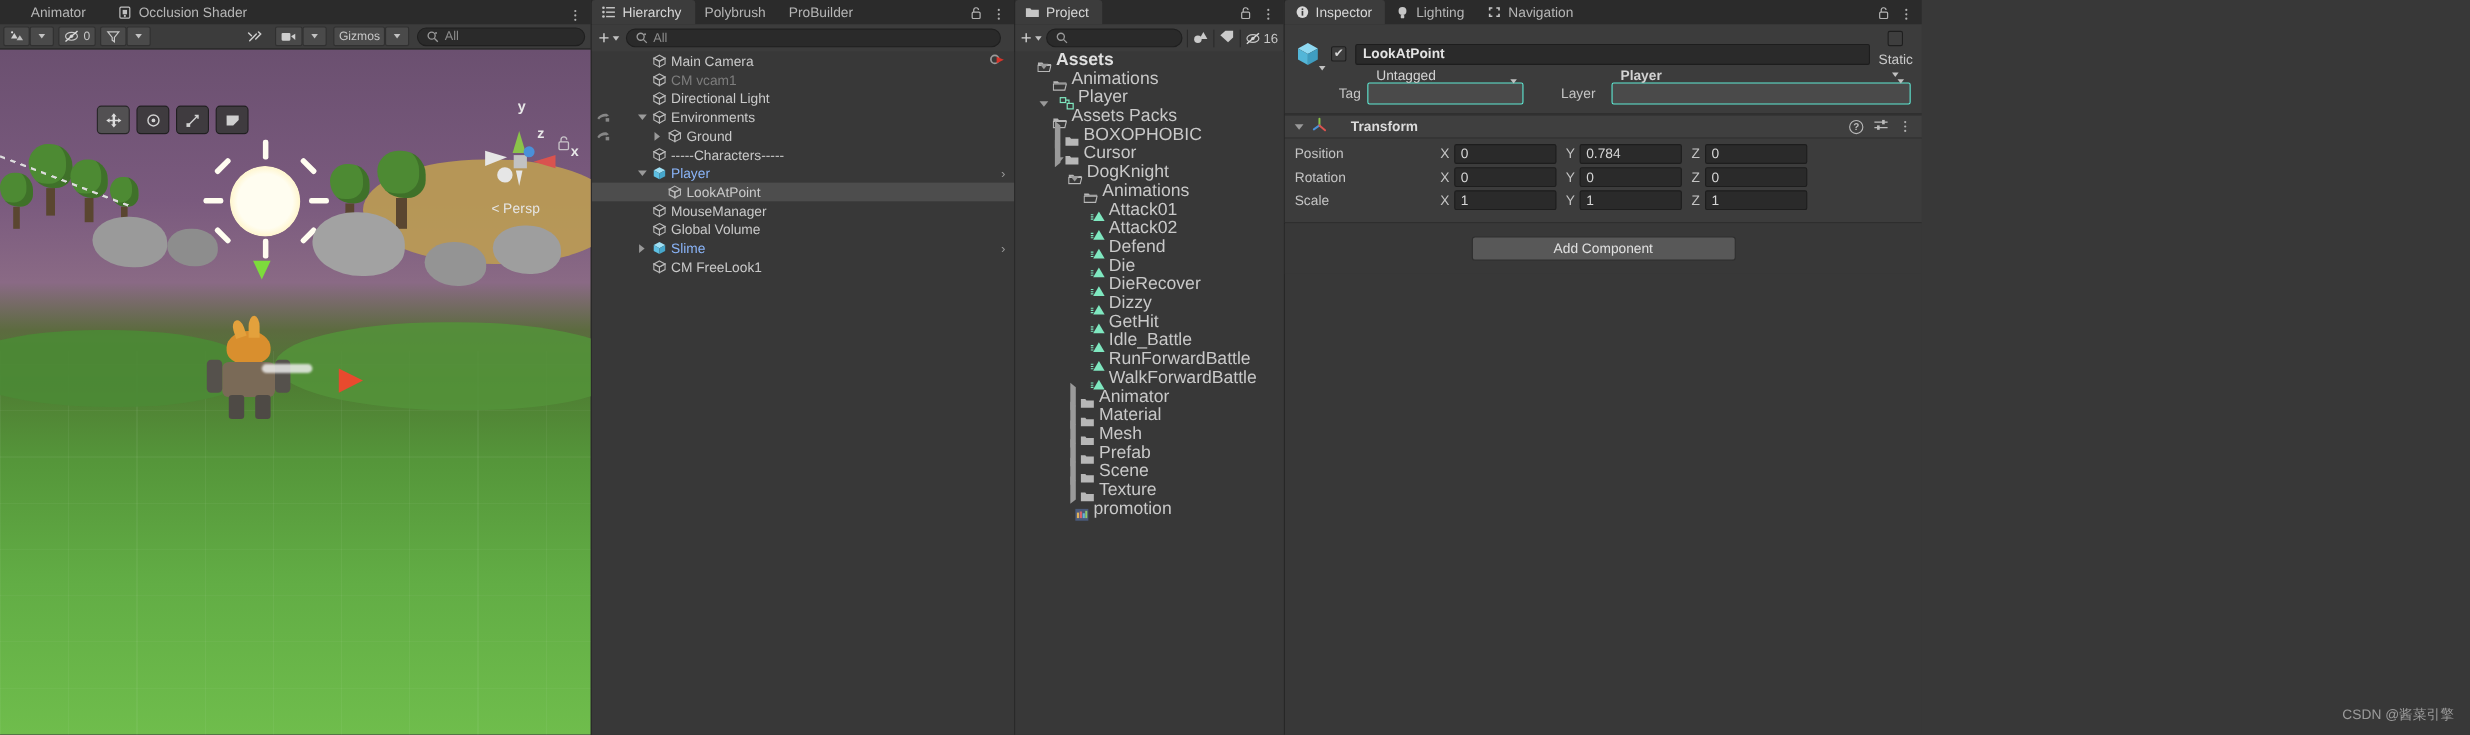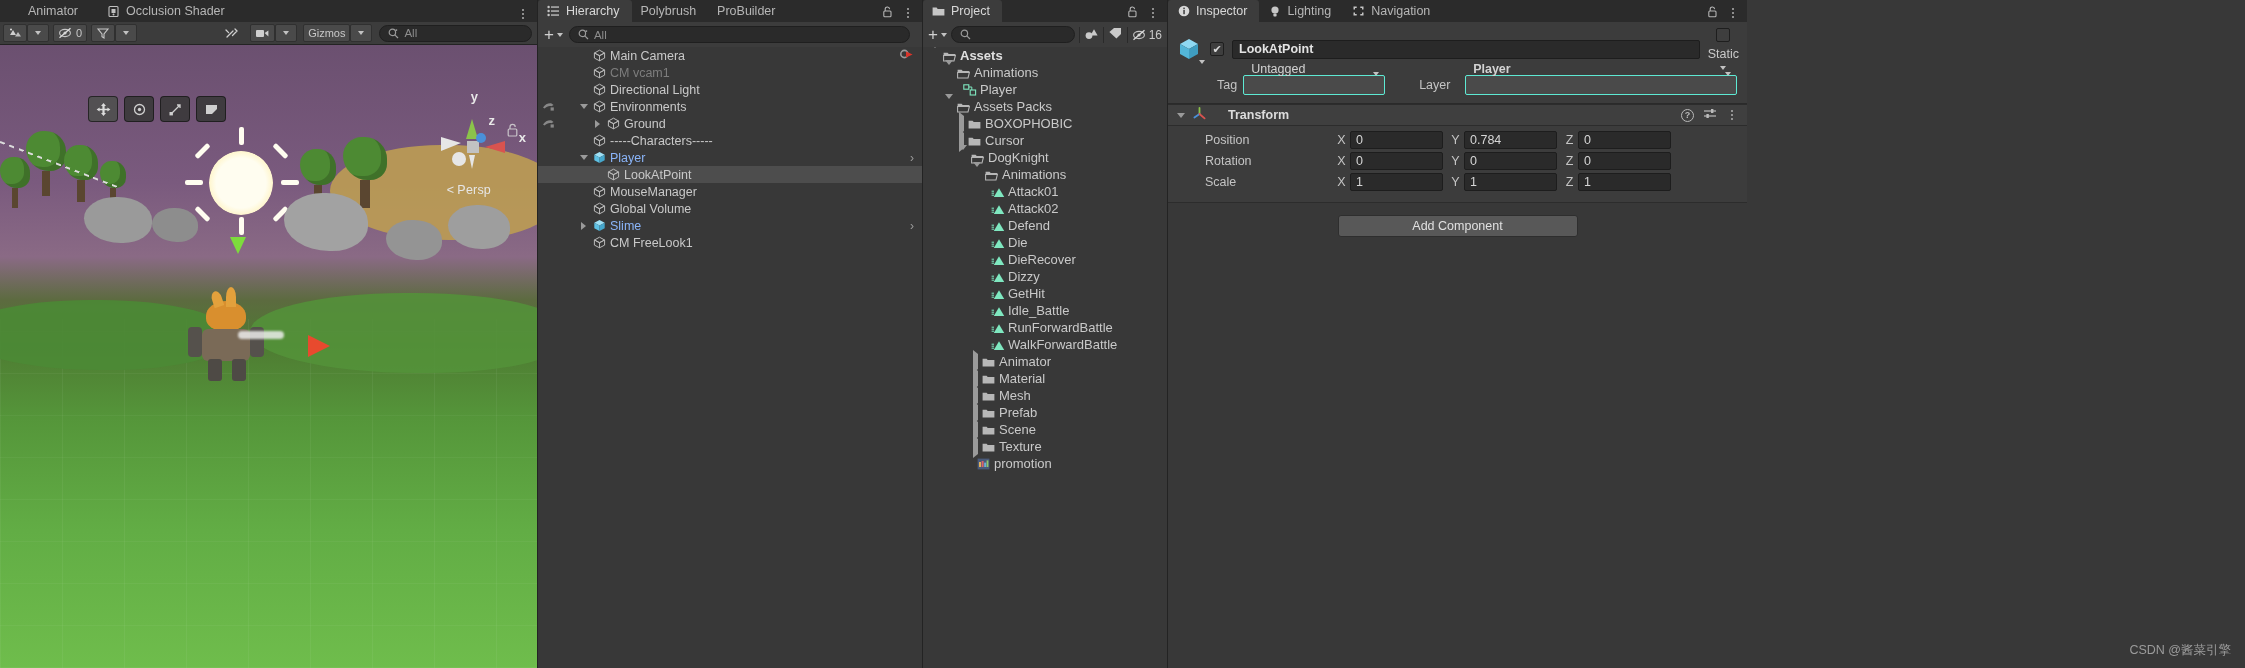--- a/index.html
+++ b/index.html
@@ -105,21 +105,21 @@
   .cubeico{ width:13px;height:13px;flex:none;}
   .row.dim span.lbl{ color:#7d7d7d; }
   .row .lbl.prefab{ color:#8ab4f8; }
   .hand{ position:absolute; left:4px; width:13px;height:13px; opacity:.72;}
   .rowarrow{ margin-left:auto; color:#9a9a9a; font-size:12px;}
 
   
   .project{ width:245px; height:668px; background:#383838; display:flex;flex-direction:column;
     border-left:1px solid #232323;}
   .p-toolrow{ height:25px; background:#3c3c3c; display:flex; align-items:center; gap:4px; padding:0 5px;}
-  .p-row{ height:17px; display:flex;align-items:center; gap:4px; font-size:13px; color:#c9c9c9; white-space:nowrap;}
+  .p-row{ height:17px; display:flex;align-items:flex-end; gap:4px; font-size:16px; color:#c9c9c9; white-space:nowrap;}
   .folder{ width:13px;height:11px;flex:none;}
   .p-row.bold span.lbl{ font-weight:bold; color:#e0e0e0;}
 
   
   .inspector{ width:580px; height:668px; background:#383838; display:flex;flex-direction:column;
     border-left:1px solid #232323;}
   .insp-head{ background:#3c3c3c; padding:6px 8px 8px 8px; border-bottom:1px solid #2a2a2a;}
   .insp-line1{ display:flex;align-items:center;gap:8px;}
   .goicon{ width:26px;height:26px; flex:none; position:relative;}
   .chk{ width:14px;height:14px;background:#3e3e3e;border:1px solid #1e1e1e;border-radius:2px;
@@ -135,21 +135,21 @@
   }
   .comp-header{
     height:22px; background:#3f3f3f; border-bottom:1px solid #2c2c2c; border-top:1px solid #2c2c2c;
     display:flex;align-items:center;gap:7px;padding:0 9px; font-weight:bold; color:#dcdcdc; font-size:12.5px;text-align:center;
   }
   .comp-header .right{ margin-left:auto; display:flex;align-items:center;gap:9px;}
   .qmark{ width:13px;height:13px;border:1.4px solid #b9b9b9;border-radius:50%;
           display:flex;align-items:center;justify-content:center;font-size:9px;color:#b9b9b9;font-weight:bold;}
   .comp-body{ background:#3c3c3c; padding:5px 9px 8px 9px; border-bottom:1px solid #2c2c2c;}
   .vec-row{ display:flex;align-items:center; height:18px; margin-bottom:3px;}
-  .vec-row .rl{ width:132px; color:#c4c4c4; font-size:12.5px;margin-left:28px;}
+  .vec-row .rl{ width:132px; color:#c4c4c4; font-size:12.5px;}
   .axis{ display:flex;align-items:center; gap:4px; margin-right:8px;}
   .axis .ax{ color:#c4c4c4; font-size:12.5px; width:9px; text-align:center;}
   .numfield{ width:93px;height:18px;background:#2a2a2a;border:1px solid #1d1d1d;border-radius:2px;
     display:flex;align-items:center;padding:0 5px;color:#d6d6d6;font-size:12.5px;}
   .addcomp-wrap{ padding:12px 0; display:flex; justify-content:center; background:#383838;}
   .addcomp{
     width:240px;height:22px;background:#585858;border:1px solid #2e2e2e;border-radius:3px;
     display:flex;align-items:center;justify-content:center;color:#e0e0e0;font-size:12.5px;
   }
   .watermark{ position:absolute; right:14px; bottom:9px; color:#9b9b9b; font-size:12.5px;}

